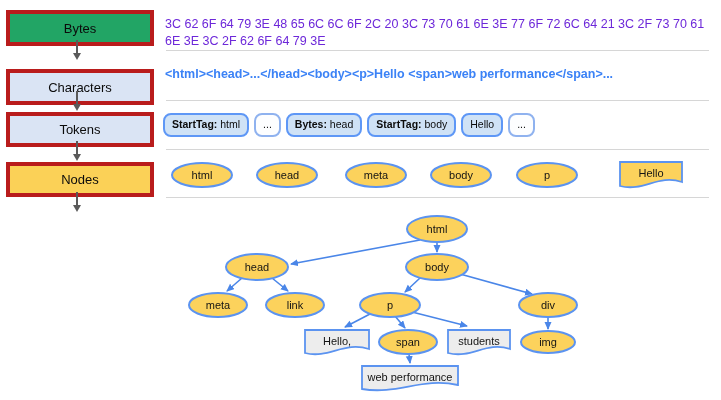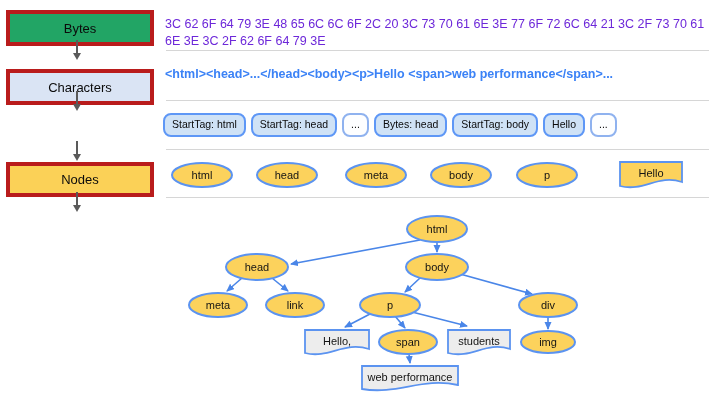--- a/index.html
+++ b/index.html
@@ -18,21 +18,21 @@
     border-top:7px solid #5a5a5a;}
   
   .divider{position:absolute;left:166px;width:543px;height:1px;background:#d6d6d6;}
   .bytes-text{position:absolute;left:165px;top:16px;width:549px;
               font-size:12.5px;line-height:1.32;color:#6d28d9;}
   .chars-text{position:absolute;left:165px;top:67px;width:549px;
               font-size:12.5px;font-weight:bold;color:#3b82f6;}
   .tokens-row{position:absolute;left:163px;top:113px;display:flex;gap:5px;align-items:center;}
   .chip{border:2px solid #5E97F6;border-radius:8px;background:#CFE2F6;
         padding:2px 7px;font-size:10.5px;line-height:1.5;white-space:nowrap;color:#0b0b0b;}
-  .chip .b{font-weight:normal;}
+  .chip .b{font-weight:bold;}
   .chip-light{background:#FDFEFF;border-color:#8FB2EF;}
   .nodes-svg{position:absolute;left:160px;top:151px;}
   .tree-svg{position:absolute;left:160px;top:205px;}
   .el{fill:#FCD25C;stroke:#5B93F0;stroke-width:2;}
   .doc{stroke:#5B93F0;stroke-width:1.8;}
   .doc-yellow{fill:#FCD25C;}
   .doc-gray{fill:#EDEDED;}
   .edge{stroke:#4A86E8;stroke-width:1.6;fill:none;marker-end:url(#ah);}
   svg text{font-family:"Liberation Sans",sans-serif;font-size:11px;fill:#141414;text-anchor:middle;}
 </style>
@@ -40,41 +40,43 @@
 <body>
 
 <div class="canvas">
 
   <div class="stage green" style="top:10px;height:28px;">
       <span>Bytes</span>
     </div>
   <div class="stage blue" style="top:61px;height:28px;margin-top:8px;">
       <span>Characters</span>
     </div>
+  <div class="stage blue" style="top:112px;height:27px;">
+      <span>Tokens</span>
+    </div>
   <div class="stage yellow" style="top:162px;height:27px;text-align:center;">
       <span>Nodes</span>
     </div>
 
   <div class="v-arrow" style="top:40px;height:13px;"></div>
   <div class="v-arrow" style="top:91px;height:13px;"></div>
   <div class="v-arrow" style="top:141px;height:13px;"></div>
   <div class="v-arrow" style="top:192px;height:13px;"></div>
 
   <div class="divider" style="top:50px;"></div>
   <div class="divider" style="top:100px;"></div>
   <div class="divider" style="top:149px;"></div>
   <div class="divider" style="top:197px;"></div>
 
   <div class="bytes-text">3C 62 6F 64 79 3E 48 65 6C 6C 6F 2C 20 3C 73 70 61 6E 3E 77 6F 72 6C 64 21 3C 2F 73 70 61 6E 3E 3C 2F 62 6F 64 79 3E</div>
 
   <div class="chars-text">&lt;html&gt;&lt;head&gt;...&lt;/head&gt;&lt;body&gt;&lt;p&gt;Hello &lt;span&gt;web performance&lt;/span&gt;...</div>
 
   <div class="tokens-row">
     <span class="chip"><span class="b">StartTag:</span><span> html</span></span>
-    <span class="chip"><span class="b">StartTag:</span><span> head</span></span>
     <span class="chip chip-light"><span>...</span></span>
     <span class="chip"><span class="b">Bytes:</span><span> head</span></span>
     <span class="chip"><span class="b">StartTag:</span><span> body</span></span>
     <span class="chip"><span>Hello</span></span>
     <span class="chip chip-light"><span>...</span></span>
   </div>
 
   <svg class="nodes-svg" width="561" height="46">
     <ellipse class="el" cx="42" cy="24" rx="30" ry="12"></ellipse>
     <ellipse class="el" cx="127" cy="24" rx="30" ry="12"></ellipse>

